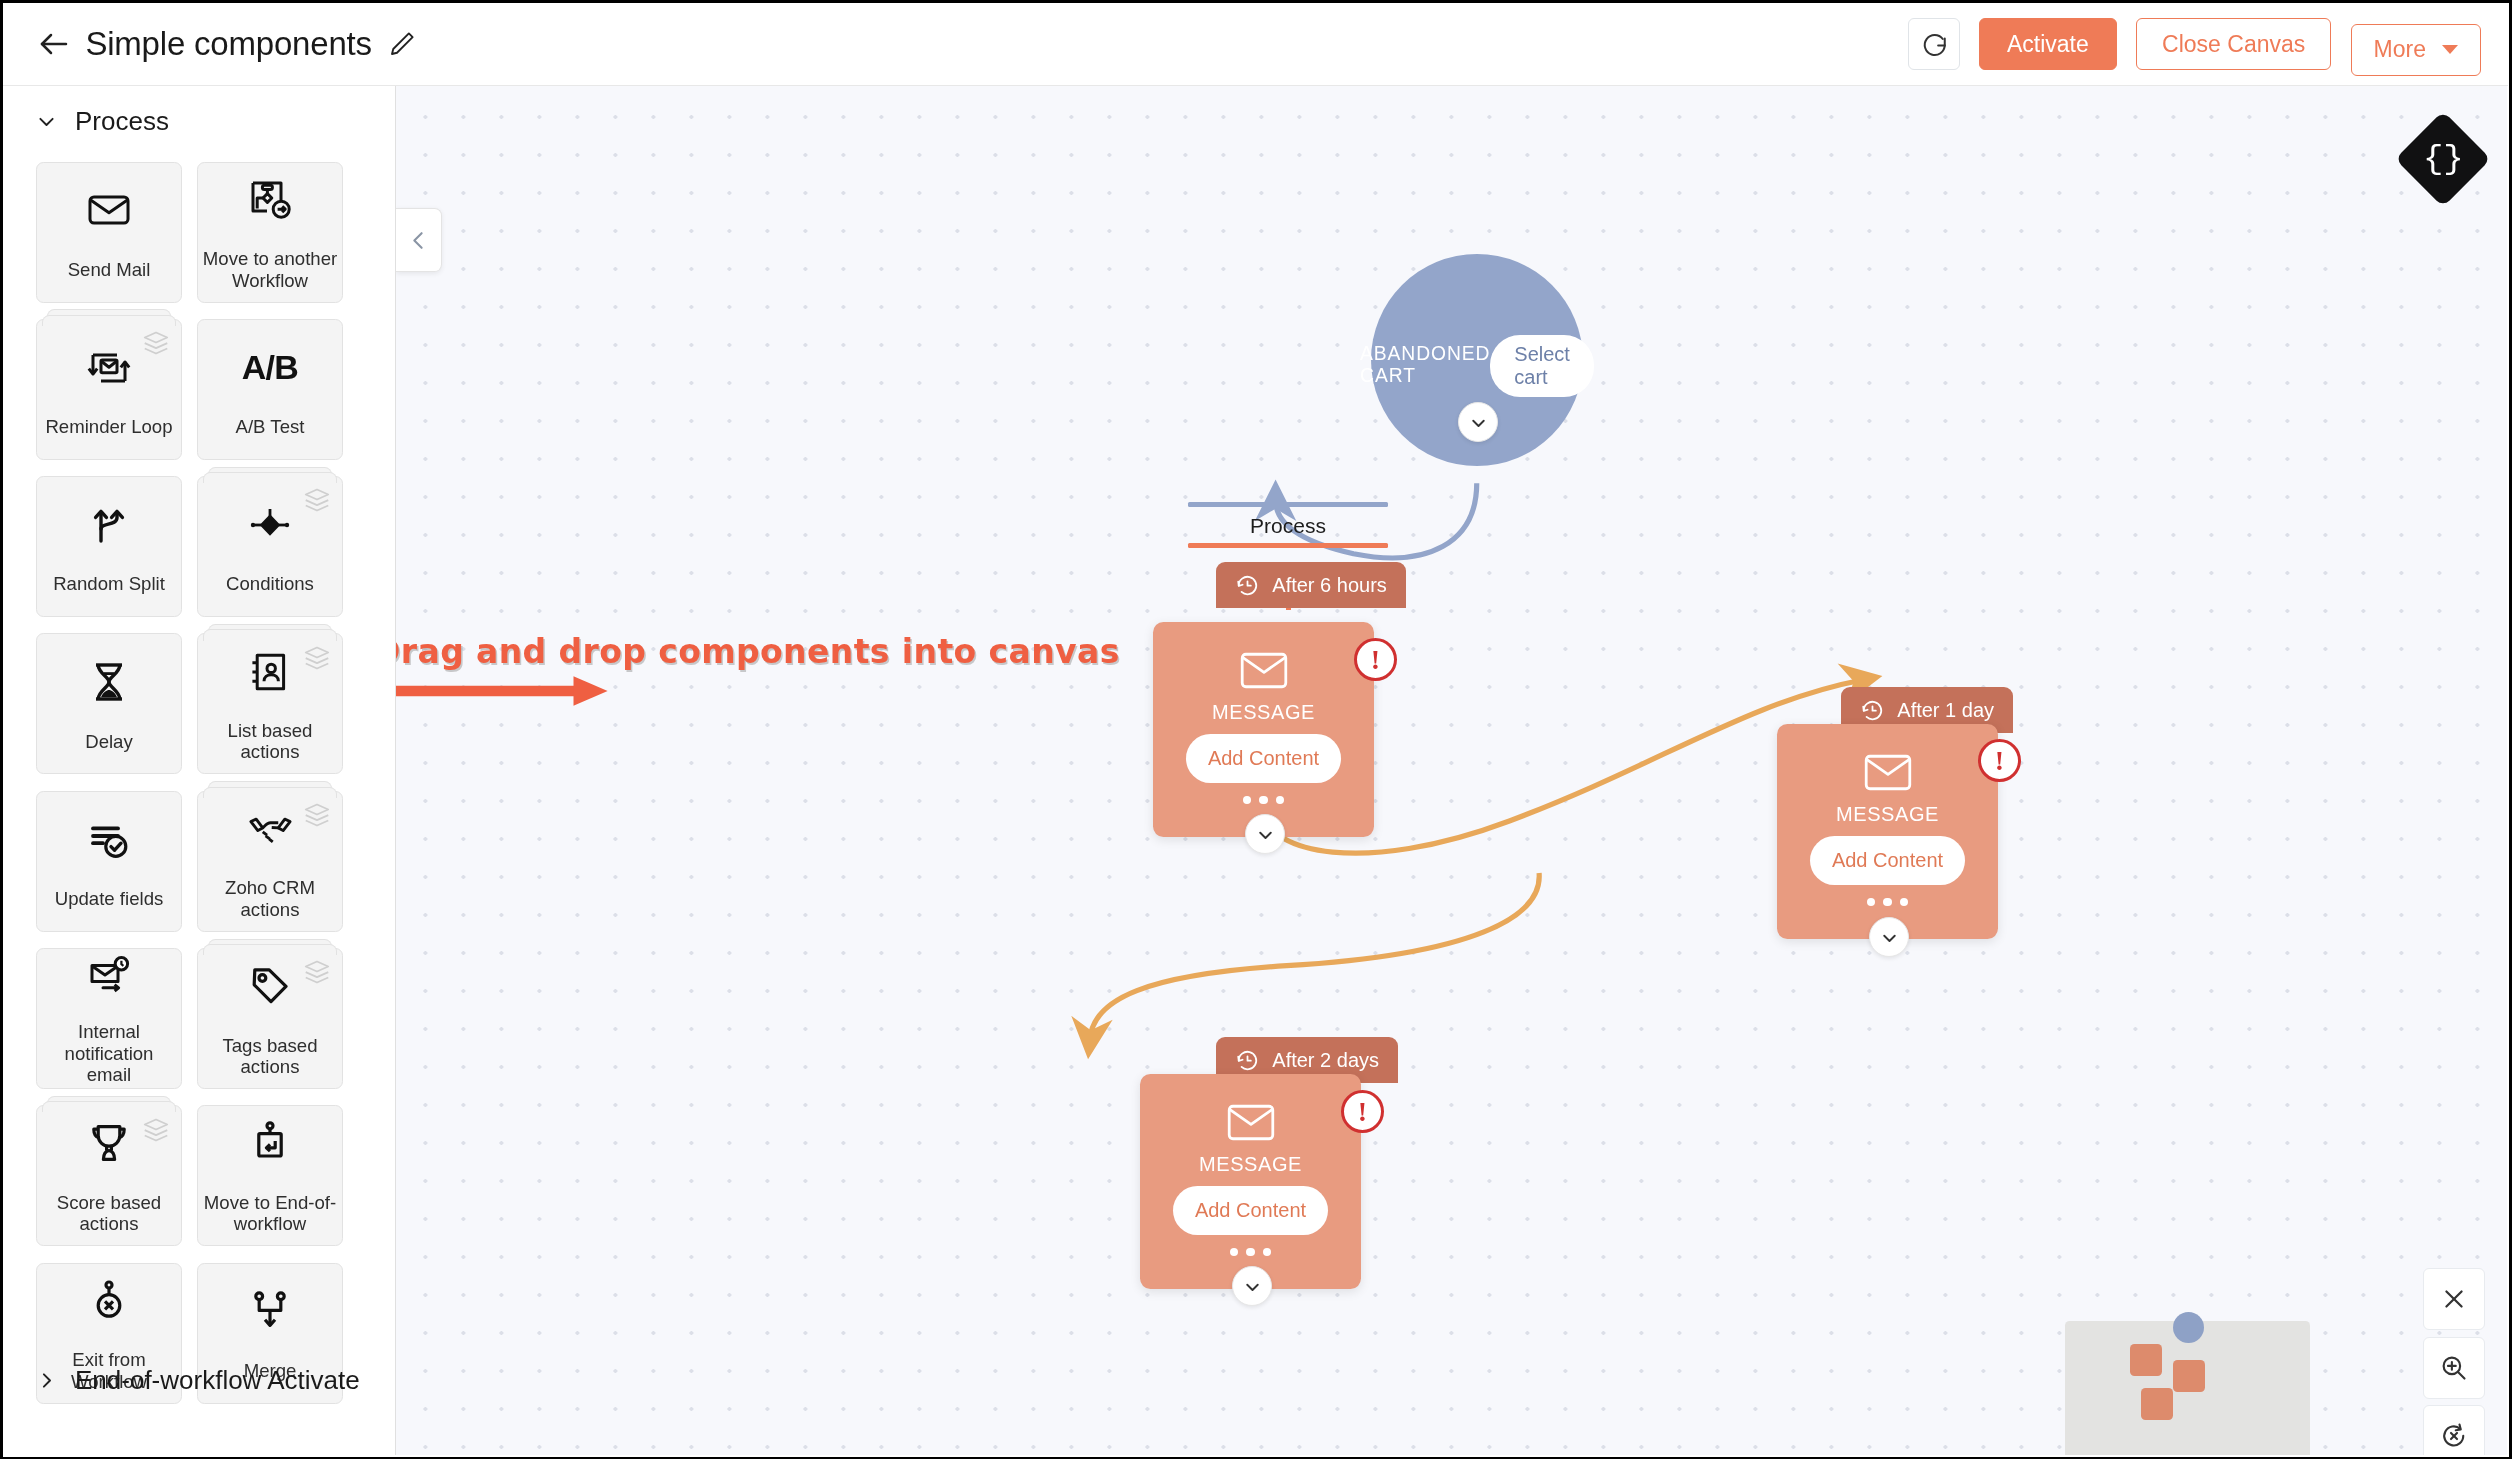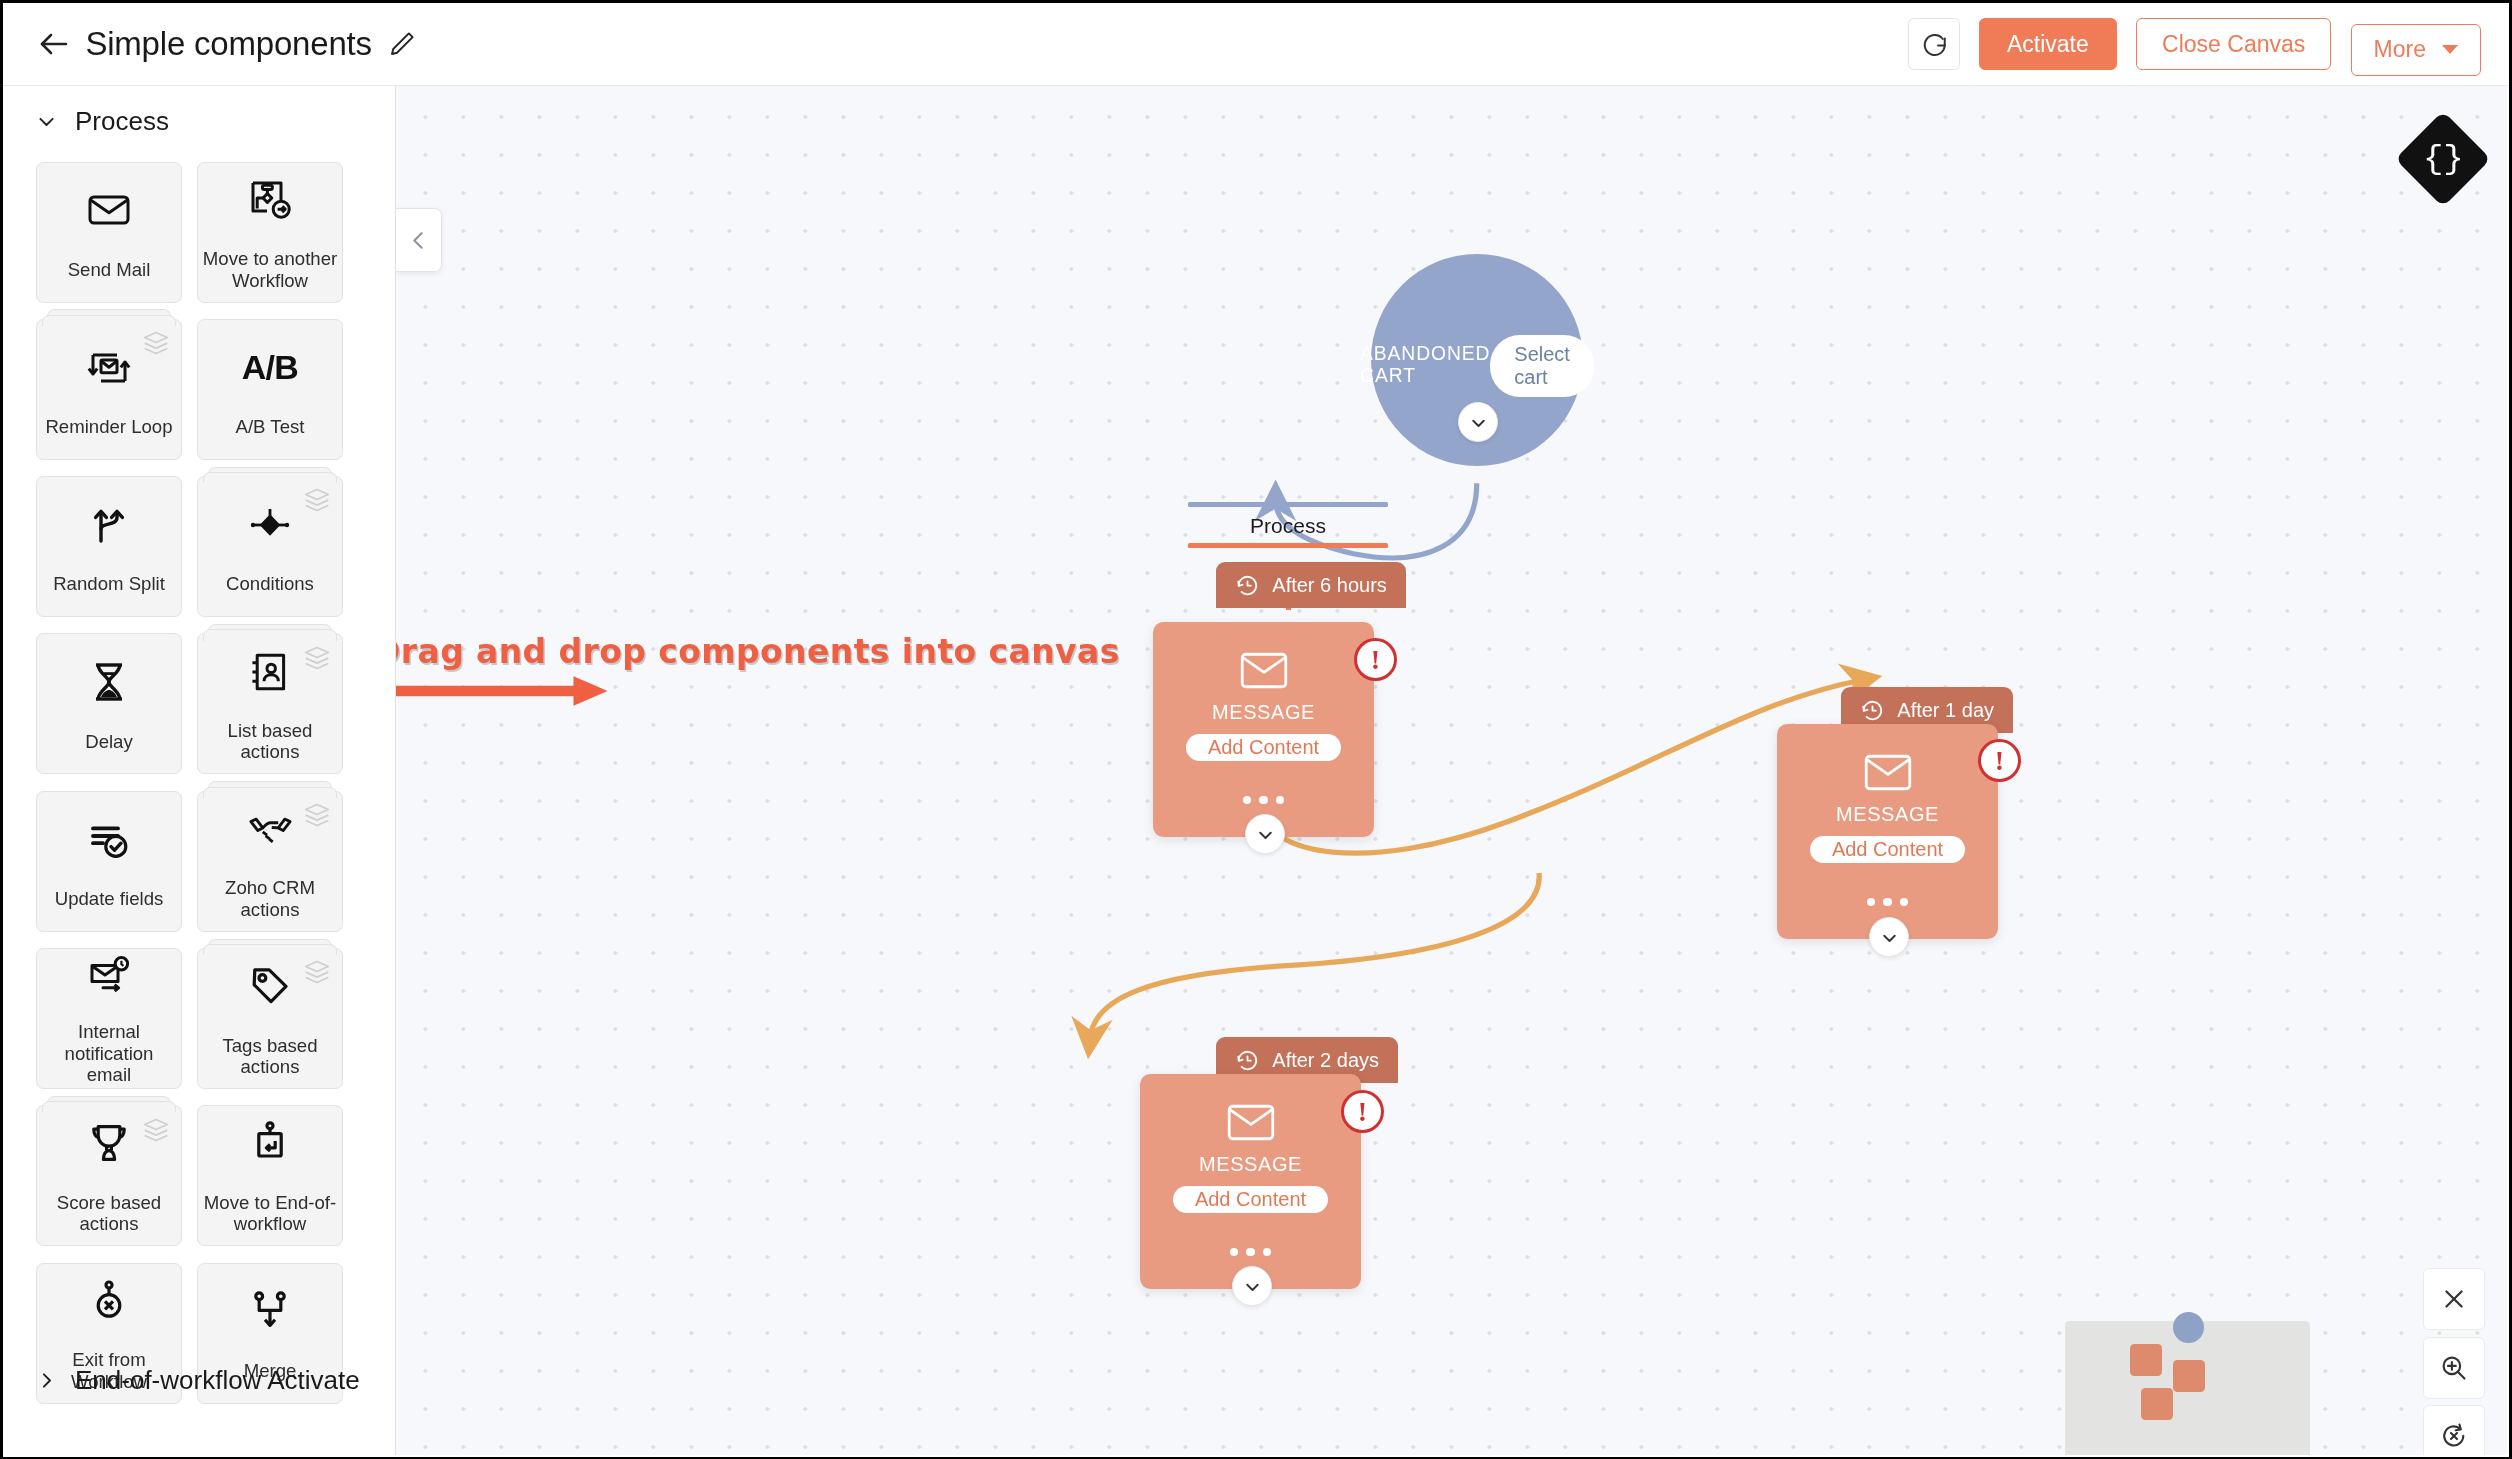--- a/index.html
+++ b/index.html
@@ -188,21 +188,21 @@
     box-shadow: 0 3px 10.4px rgba(0,0,0,.10);
     z-index: 3; cursor: pointer;
     display: flex; flex-direction: column; align-items: center;
   }
   .msg-card .mc-icon { margin-top: 30px; }
   .msg-card .mc-label {
     color: #fff; font-size: 20px; letter-spacing: 0.6px; margin-top: 9px;
   }
   .msg-card .mc-btn {
     margin-top: 10.4px; background: #fff; color: #e07a56;
-    font-size: 20px; padding: 2px 22px; border-radius: 30px; cursor: pointer;
+    font-size: 20px; padding: 13px 22px; border-radius: 30px; cursor: pointer;
   }
   .msg-card .mc-dots {
     position: absolute; bottom: 33px; left: 0; right: 0;
     display: flex; gap: 8.2px; justify-content: center; cursor: pointer;
   }
   .msg-card .mc-dots i { width: 8.2px; height: 8.2px; border-radius: 50%; background: #fff; display:block;}
   .err-badge {
     position: absolute; width: 43px; height: 43px; border-radius: 50%;
     background: #fff; border: 3px solid #d03030;
     display: flex; align-items: center; justify-content: center;

